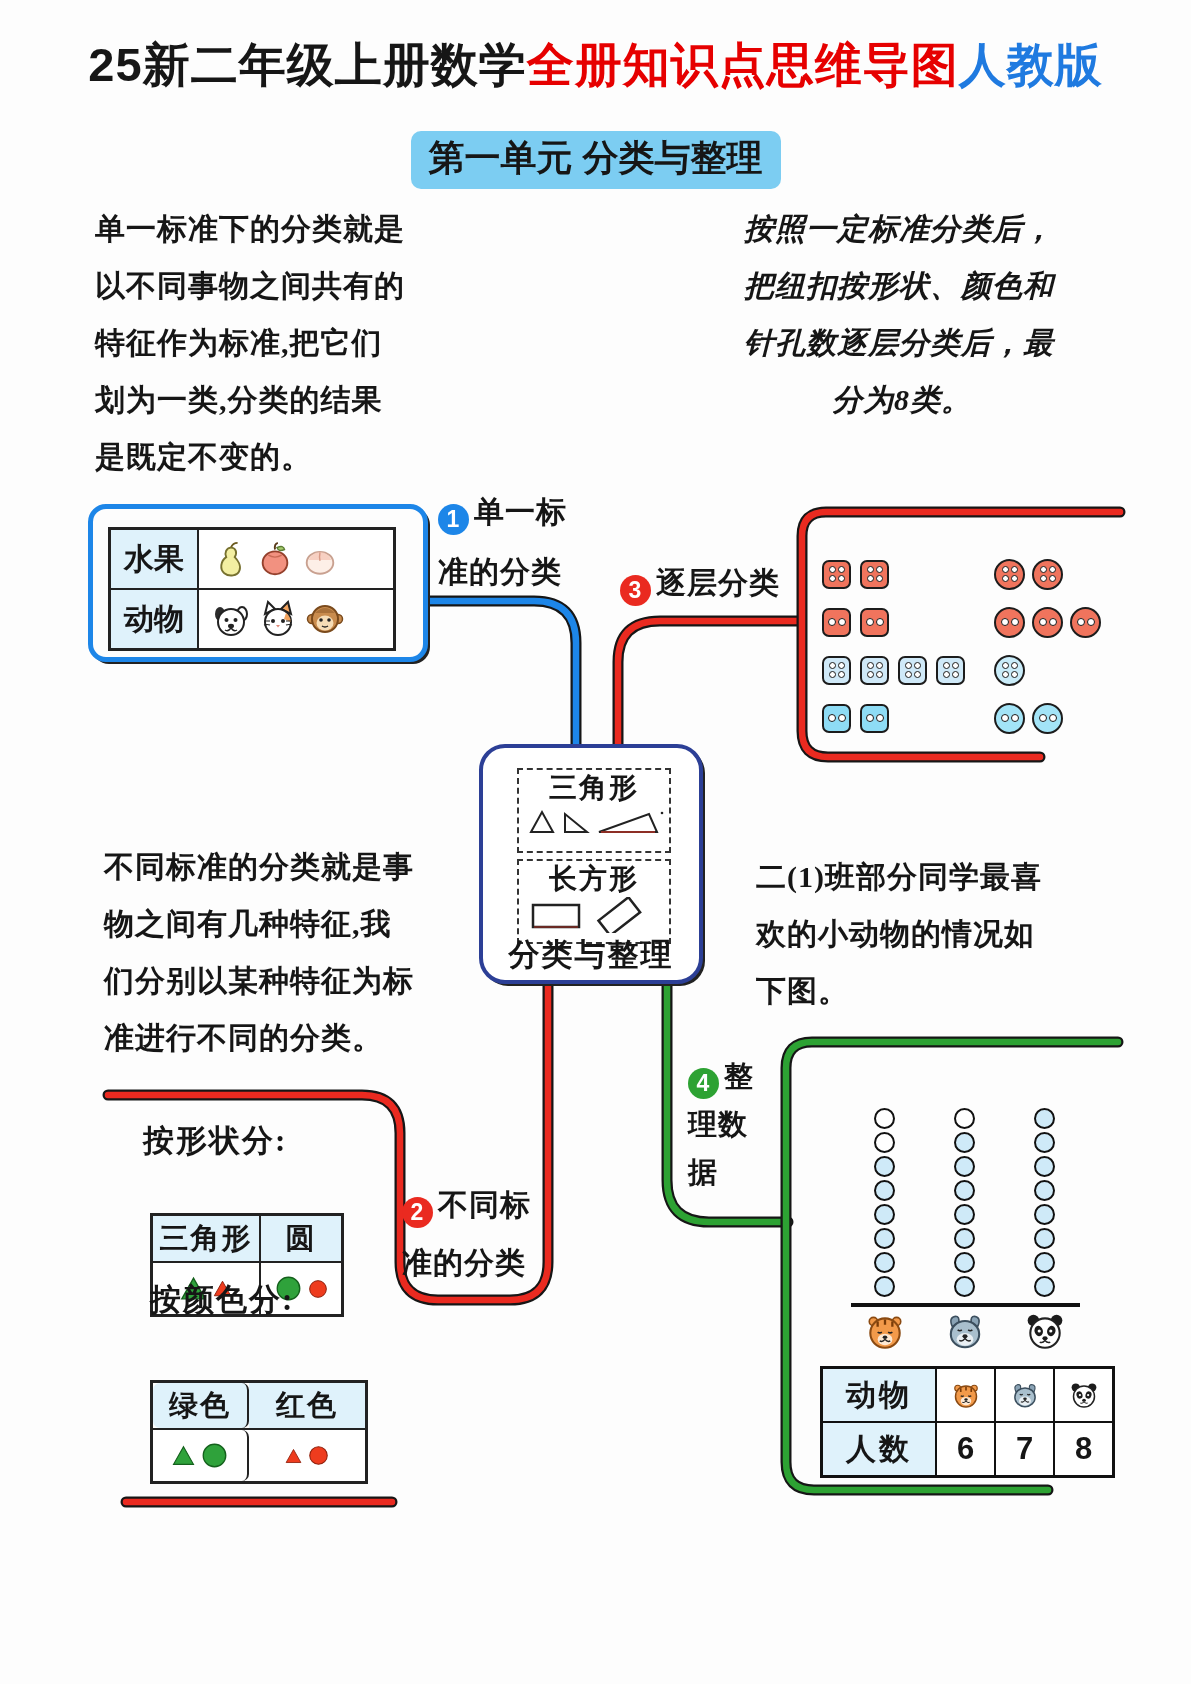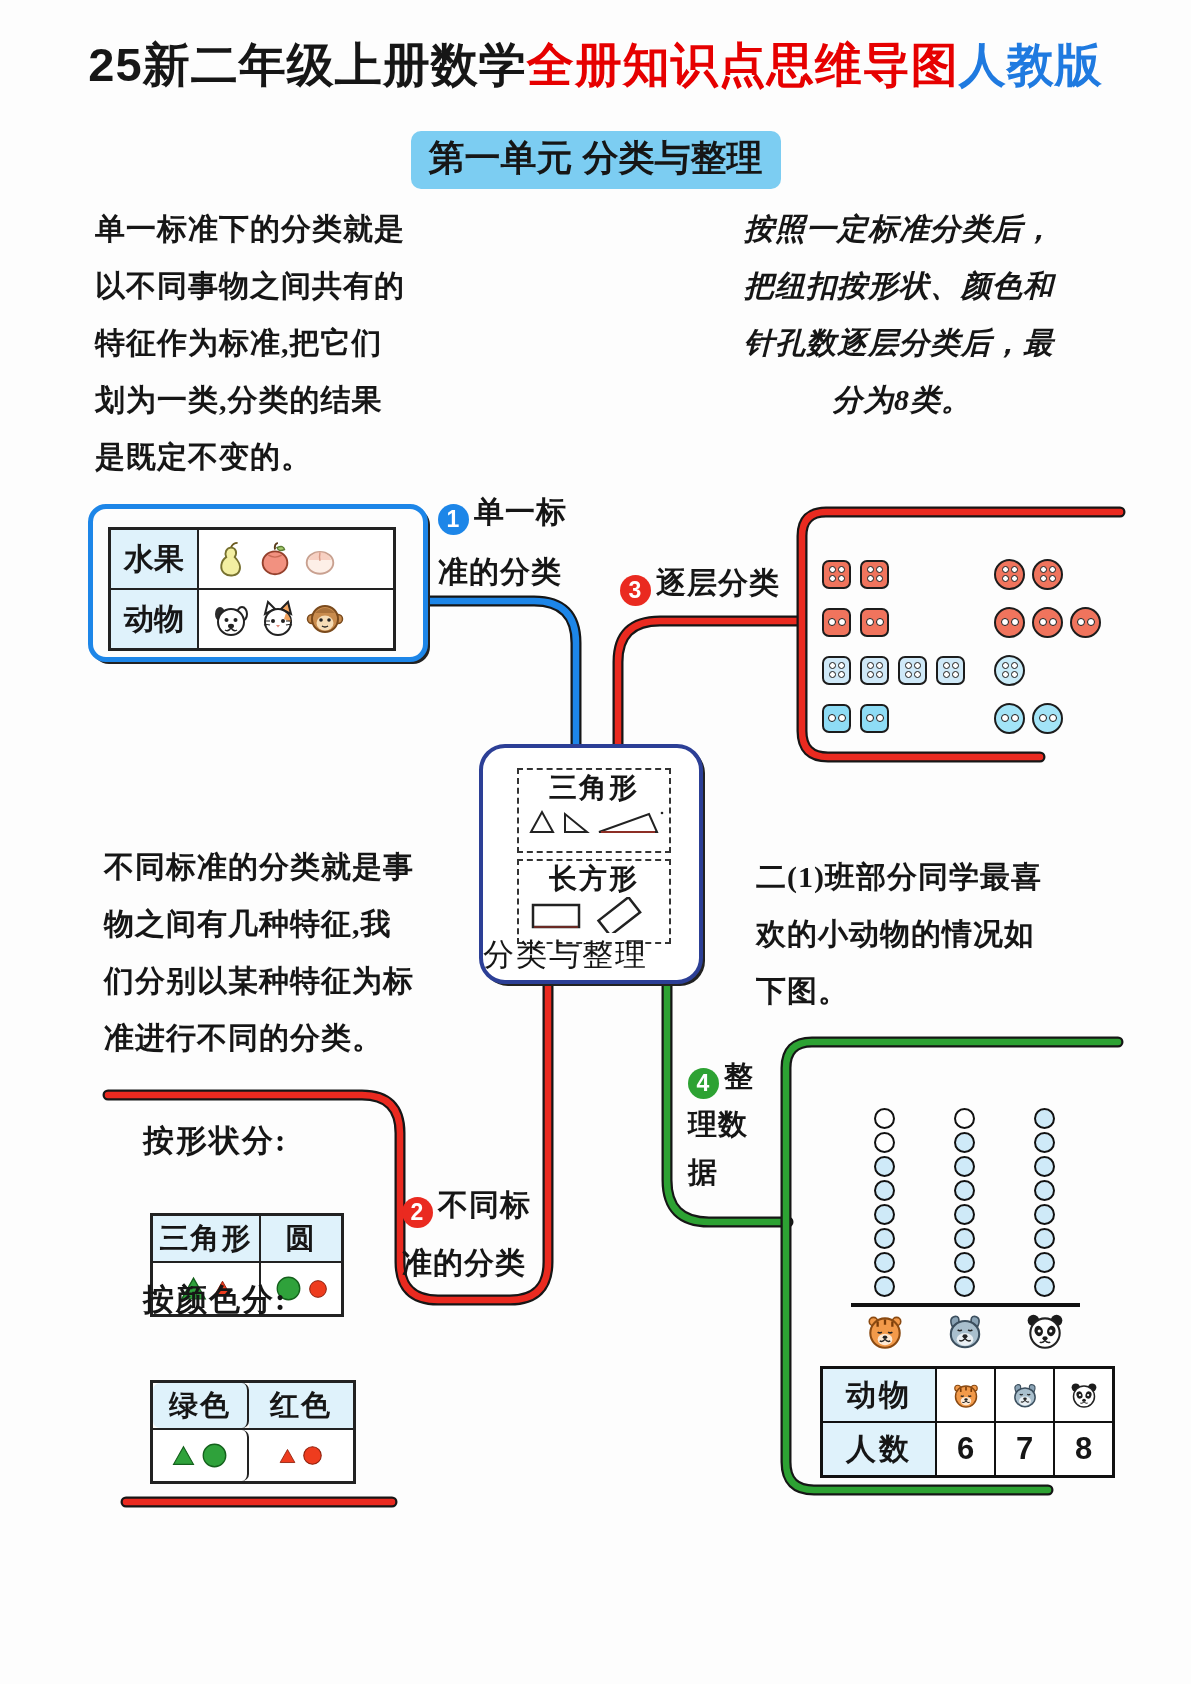--- a/index.html
+++ b/index.html
@@ -33,21 +33,21 @@
   #label-b3{left:620px;top:565px;line-height:36px;}
   #label-b2{left:402px;top:1176px;line-height:58px;}
   #label-b4{left:688px;top:1052px;line-height:48px;font-size:29px;}
   .numc{display:inline-flex;width:31px;height:31px;border-radius:50%;color:#fff;align-items:center;justify-content:center;
      font-family:"Liberation Sans", sans-serif;font-weight:bold;font-size:23px;margin-right:5px;vertical-align:-5px;}
   #center-node{position:absolute;left:479px;top:744px;width:224px;height:240px;z-index:2;background:#fff;
      border:4px solid #2c3f96;border-radius:26px;box-sizing:border-box;box-shadow:3px 3px 0 -1px #222;}
   .dashedbox{position:absolute;left:34px;width:154px;height:85px;border:2.5px dashed #333;box-sizing:border-box;text-align:center;}
   #dbox1{top:20px;} #dbox2{top:111px;}
   .dashedbox .dtitle{font-size:28px;font-weight:bold;line-height:36px;letter-spacing:2px;}
-  #node-title{position:absolute;left:0;bottom:4px;width:100%;font-size:31px;font-weight:normal;letter-spacing:2px;}
+  #node-title{position:absolute;left:0;bottom:4px;width:100%;text-align:center;font-size:31px;font-weight:bold;letter-spacing:2px;}
   #btn-rows{position:absolute;left:822px;top:558px;z-index:3;}
   .btn-row{display:flex;align-items:center;height:32px;margin-bottom:16px;}
   .btn-sqgroup{width:172px;display:flex;gap:9px;}
   .btn-rdgroup{display:flex;gap:7px;}
   .btn{display:inline-flex;align-items:center;justify-content:center;border:2.5px solid #1c1c1c;box-sizing:border-box;}
   .btn.square{width:29px;height:29px;border-radius:7px;}
   .btn.round{width:31px;height:31px;border-radius:50%;}
   .holes{display:grid;gap:2px;}
   .holes.h4{grid-template-columns:repeat(2,7px);grid-template-rows:repeat(2,7px);}
   .holes.h2{grid-template-columns:repeat(2,8px);grid-template-rows:8px;}
@@ -60,31 +60,31 @@
   #chart-animals .chart-animal{position:absolute;top:0;}
   #animal-table{position:absolute;left:820px;top:1366px;z-index:3;border:3px solid #111;background:#fff;}
   .at-row{display:flex;border-bottom:2.5px solid #111;}
   .at-row:last-child{border-bottom:none;}
   .at-cell{height:52px;display:flex;align-items:center;justify-content:center;border-right:2.5px solid #111;box-sizing:content-box;}
   .at-cell:last-child{border-right:none;}
   .at-label{width:112px;background:#dff2fb;font-size:30px;font-weight:bold;letter-spacing:3px;}
   .at-icon,.at-num{width:57px;background:#fff;}
   .at-num{font-size:31px;font-weight:bold;font-family:"Liberation Sans", sans-serif;}
   .sort-title{position:absolute;left:143px;z-index:3;font-size:31px;font-weight:bold;letter-spacing:2px;}
-  #shape-title{top:1120px;} #color-title{top:1279px;}
+  #shape-title{top:1120px;} #color-title{top:1279px;margin-left:7px;}
   .stable{position:absolute;left:150px;z-index:3;border:3px solid #222;background:#fff;}
   #shape-table{top:1213px;} #color-table{top:1380px;}
   .s-row{display:flex;}
   .s-head .s-cell{background:#dff2fb;font-size:29px;font-weight:bold;height:45px;letter-spacing:2px;}
   .s-body .s-cell{background:#fff;height:51px;}
   .s-cell{display:flex;align-items:center;justify-content:center;gap:6px;border-right:2.5px solid #222;box-sizing:content-box;}
   .s-cell:last-child{border-right:none;}
   .s-head{border-bottom:2.5px solid #222;}
   #shape-table .w1{width:106px;} #shape-table .w2{width:80px;}
-  #color-table .w1{width:94px;border-radius:7px;} #color-table .w2{width:104px;}
+  #color-table .w1{width:94px;border-radius:7px;} #color-table .w2{width:116px;}
   .icon{display:inline-flex;align-items:center;}
 </style>
 </head>
 <body>
 
 <div id="page">
 
   <svg id="links" width="1191" height="1684" viewBox="0 0 1191 1684">
     <g>
       <path class="lshadow" d="M 424 601 H 534 Q 576 601 576 643 V 745"></path>

